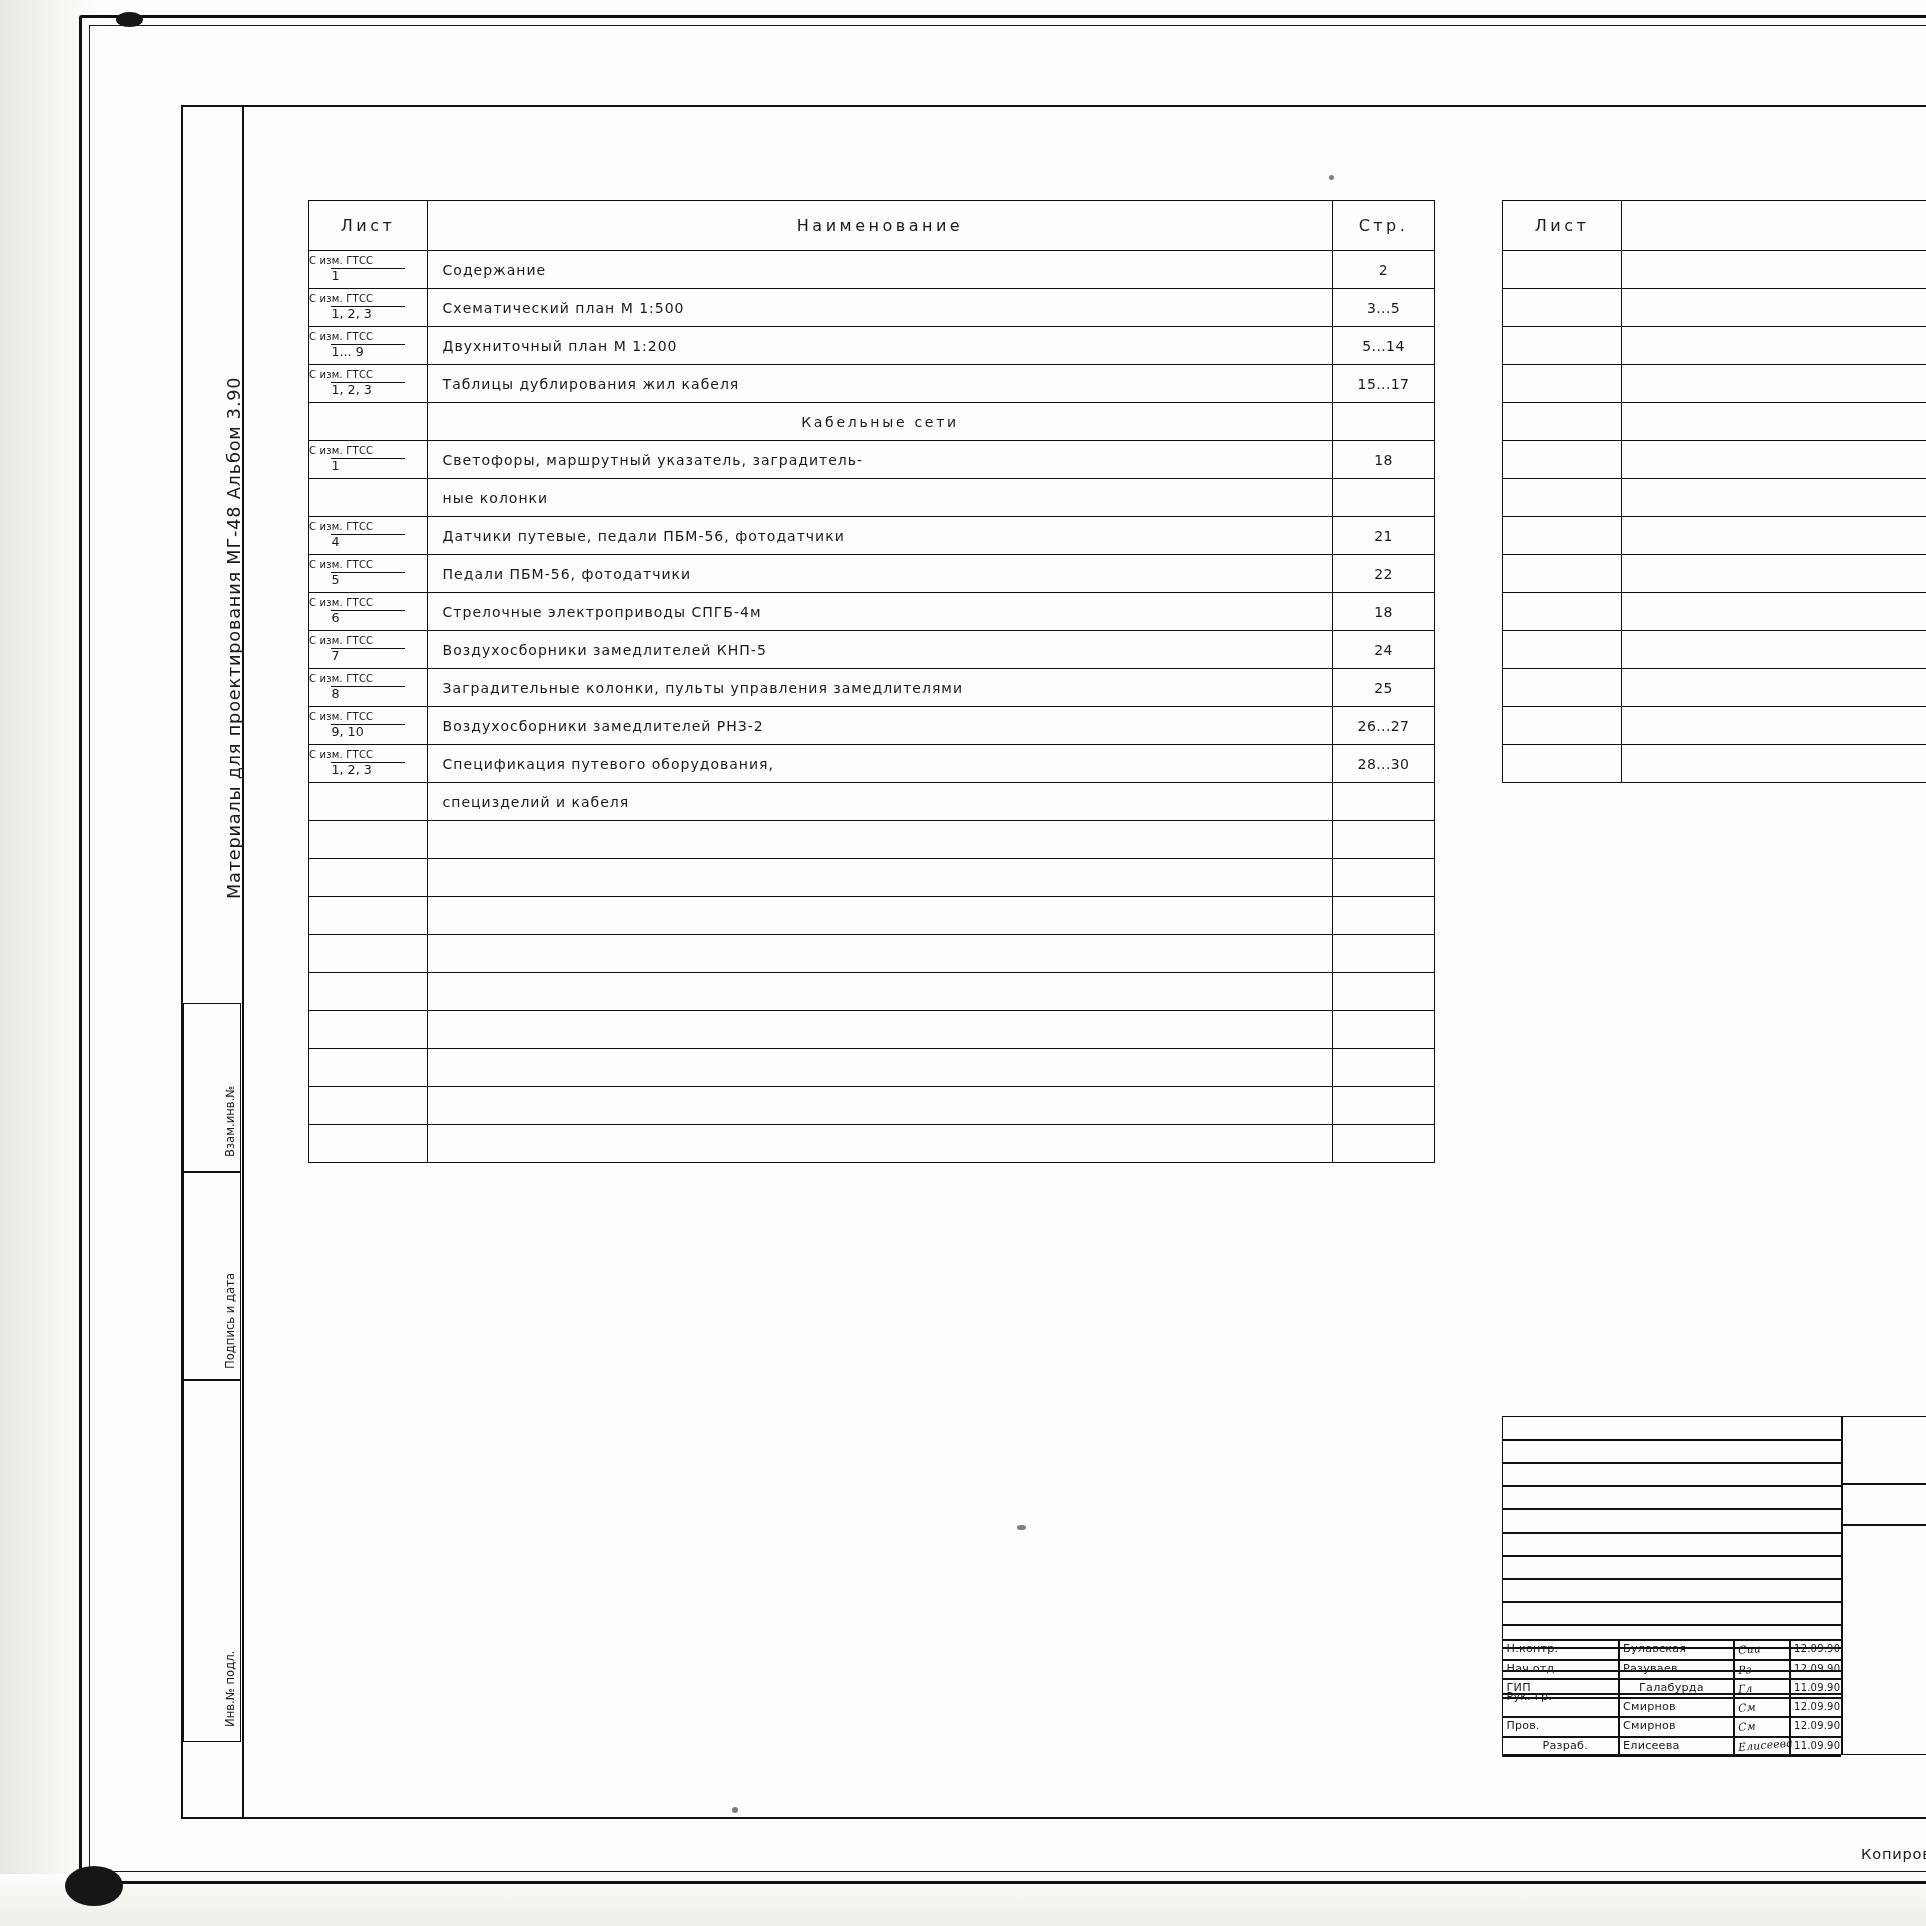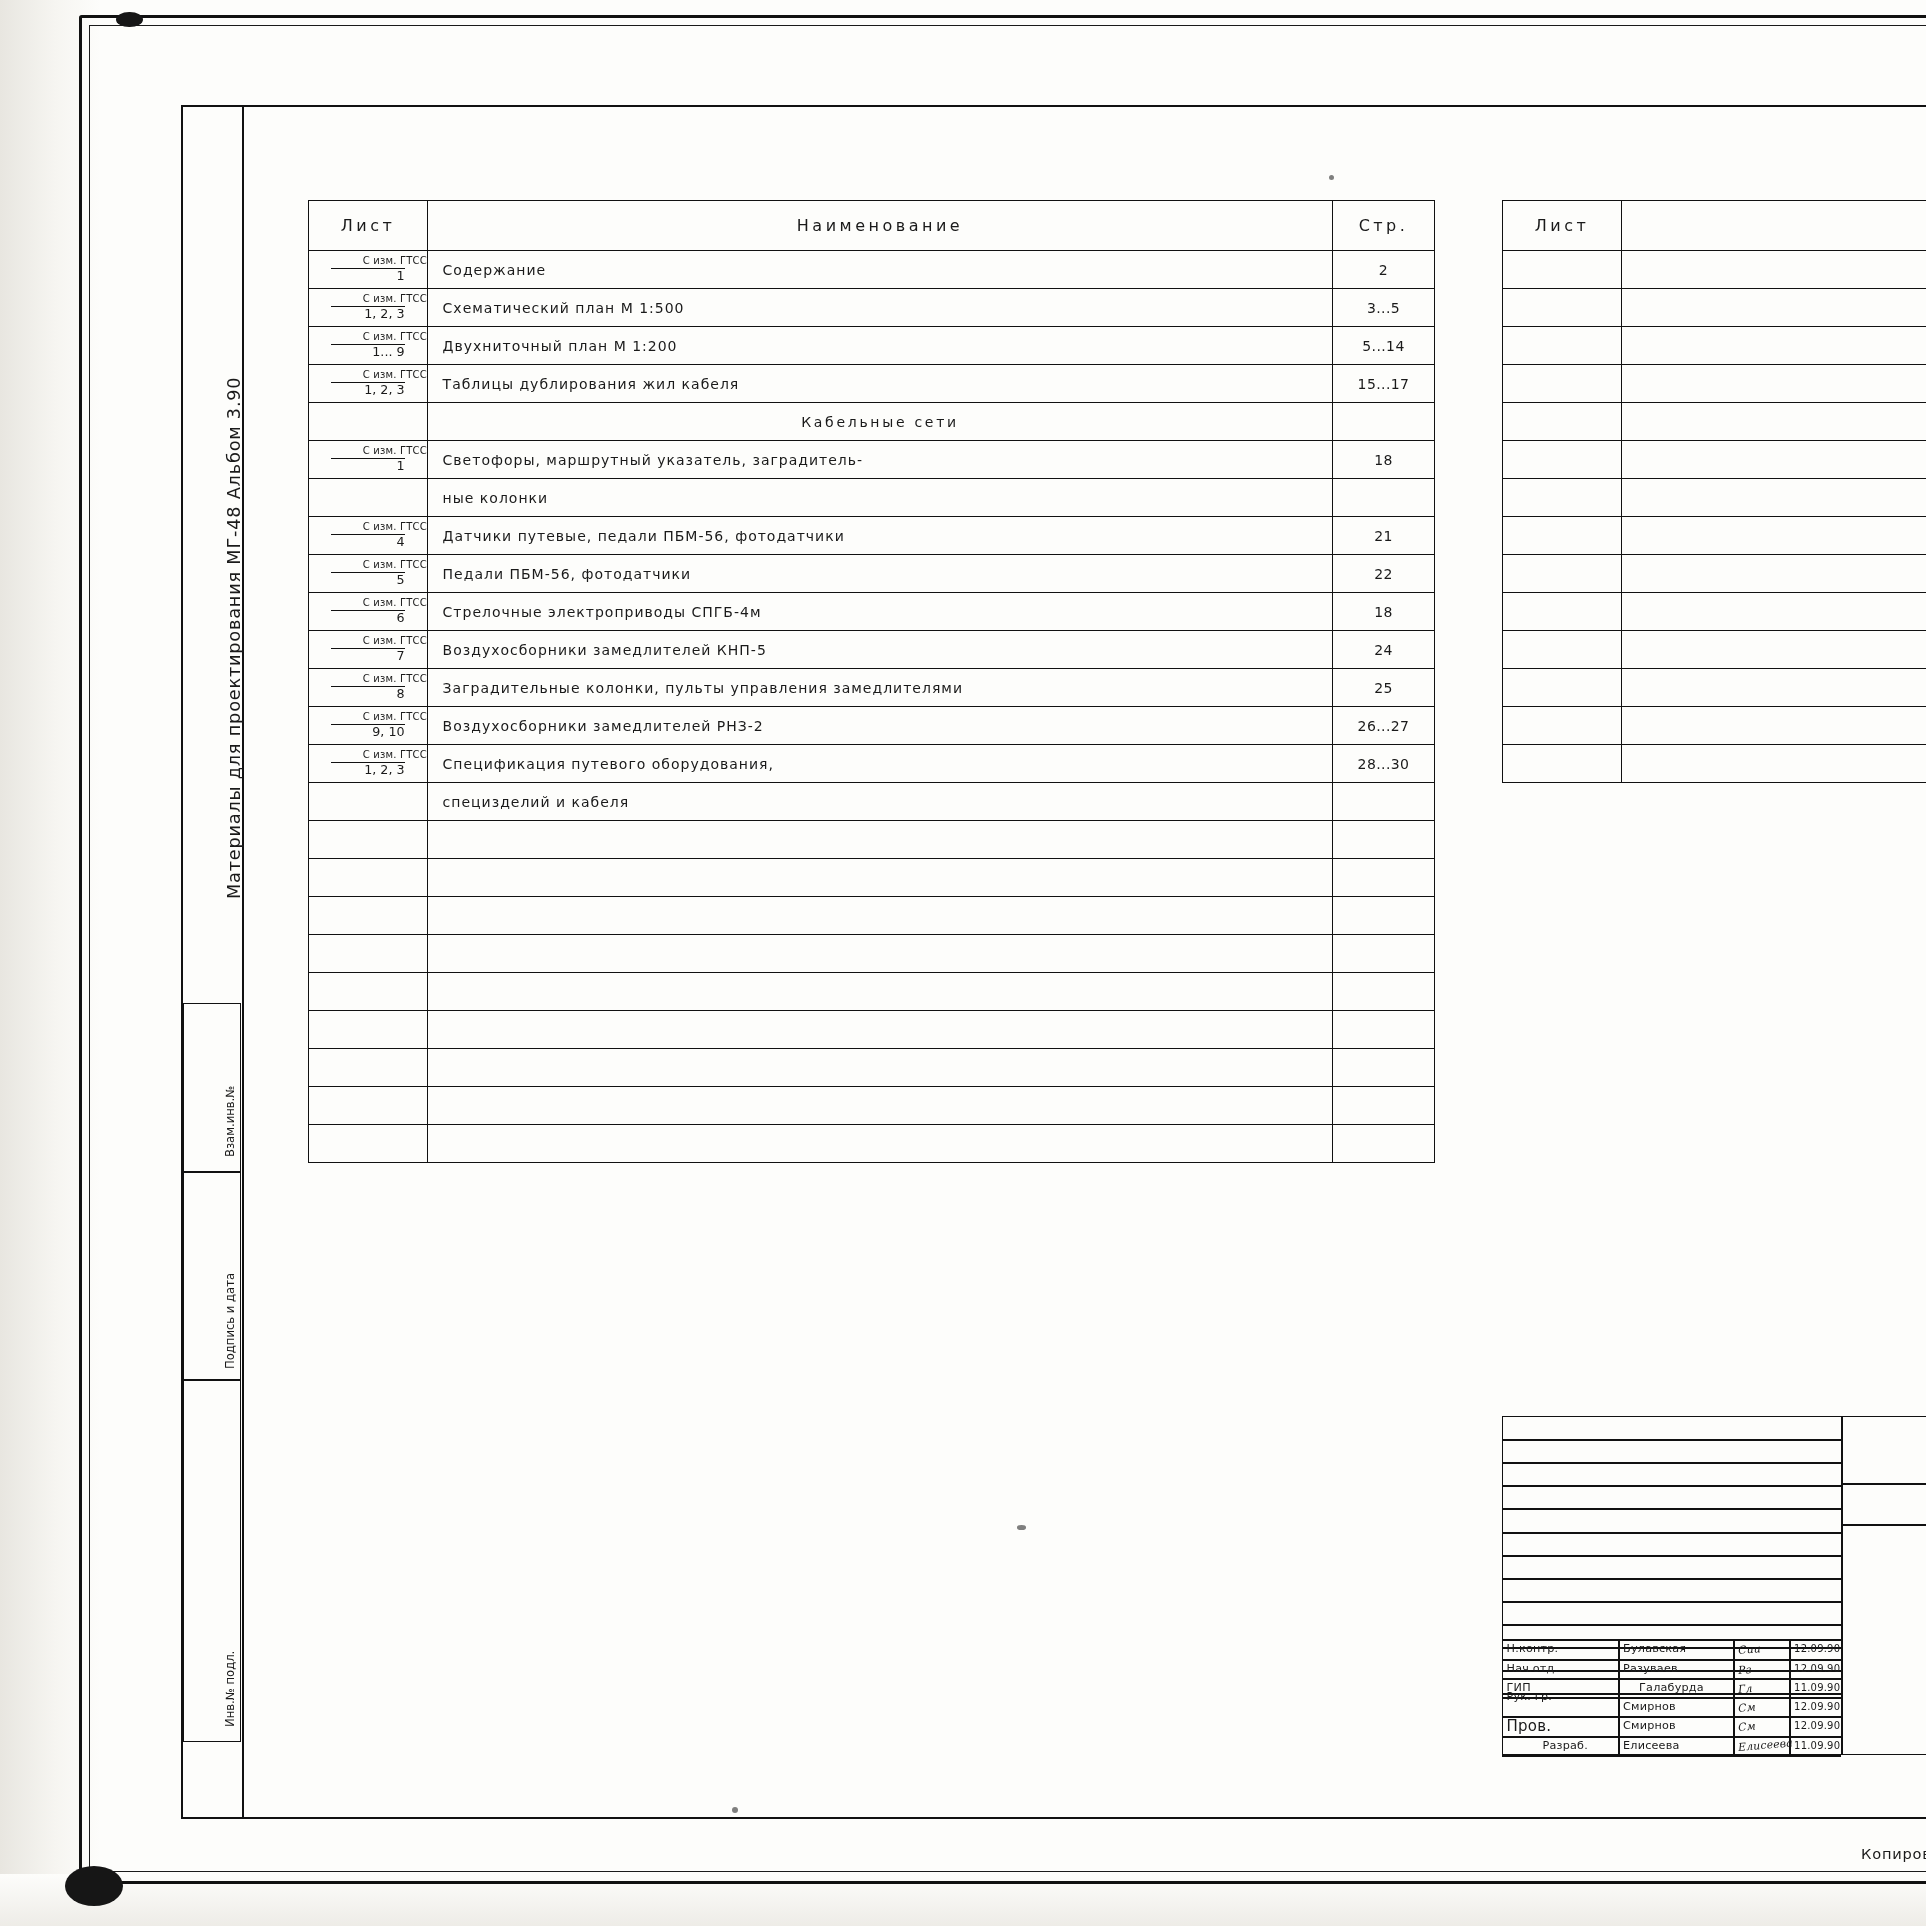--- a/index.html
+++ b/index.html
@@ -114,21 +114,21 @@
     font-weight: normal;
     letter-spacing: 3.5px;
     text-align: center;
   }
   .col-list  { width: 119px; }
   .col-name  { }
   .col-page  { width: 102px; }
 
   .row-list {
     height: 37px;
-    text-align: right;
+    text-align: left;
     font-size: 11.2px;
     line-height: 1.05;
   }
   .row-list .small {
     display: block;
     font-size: 10px;
     letter-spacing: 0.2px;
   }
   .row-list .big {
     display: block;
@@ -551,21 +551,21 @@
         <div class="scell" style="left: 1.5px; top: 262px; width: 114px; height: 19px; font-size: 11.2px;">ГИП</div>
         <div class="scell" style="left: 118px; top: 262px; width: 112px; height: 19px; font-size: 11.2px; margin-left: 16px;">Галабурда</div>
         <div class="scell" style="left: 233px; top: 262px; width: 53px; height: 19px; font-size: 10.8px; font-family: &quot;DejaVu Serif&quot;, serif; font-style: italic; transform: rotate(-5deg);">Гл</div>
         <div class="scell" style="left: 289px; top: 262px; width: 49px; height: 19px; font-size: 10px;">11.09.90</div>
         <div class="sline hline" style="left: 0px; top: 281px; width: 339px;"></div>
         <div class="scell" style="left: 1.5px; top: 271px; width: 114px; height: 19px; font-size: 11.2px;">Рук. гр.</div>
         <div class="scell" style="left: 118px; top: 281px; width: 112px; height: 19px; font-size: 11.2px;">Смирнов</div>
         <div class="scell" style="left: 233px; top: 281px; width: 53px; height: 19px; font-size: 10.8px; font-family: &quot;DejaVu Serif&quot;, serif; font-style: italic; transform: rotate(-5deg);">См</div>
         <div class="scell" style="left: 289px; top: 281px; width: 49px; height: 19px; font-size: 10px;">12.09.90</div>
         <div class="sline hline" style="left: 0px; top: 300px; width: 339px;"></div>
-        <div class="scell" style="left: 1.5px; top: 300px; width: 114px; height: 19px; font-size: 15px;">Пров.</div>
+        <div class="scell" style="left: 1.5px; top: 300px; width: 114px; height: 19px; font-size: 11px;">Пров.</div>
         <div class="scell" style="left: 118px; top: 300px; width: 112px; height: 19px; font-size: 11.2px;">Смирнов</div>
         <div class="scell" style="left: 233px; top: 300px; width: 53px; height: 19px; font-size: 10.8px; font-family: &quot;DejaVu Serif&quot;, serif; font-style: italic; transform: rotate(-5deg);">См</div>
         <div class="scell" style="left: 289px; top: 300px; width: 49px; height: 19px; font-size: 10px;">12.09.90</div>
         <div class="sline hline" style="left: 0px; top: 320px; width: 339px;"></div>
         <div class="scell" style="left: 1.5px; top: 320px; width: 114px; height: 19px; font-size: 11.2px; margin-left: 36px;">Разраб.</div>
         <div class="scell" style="left: 118px; top: 320px; width: 112px; height: 19px; font-size: 11.2px;">Елисеева</div>
         <div class="scell" style="left: 233px; top: 320px; width: 53px; height: 19px; font-size: 10.8px; font-family: &quot;DejaVu Serif&quot;, serif; font-style: italic; transform: rotate(-5deg);">Елисеева</div>
         <div class="scell" style="left: 289px; top: 320px; width: 49px; height: 19px; font-size: 10px;">11.09.90</div>
         <div class="sline hline" style="left: 0px; top: 339px; width: 339px;"></div>
       </div>

